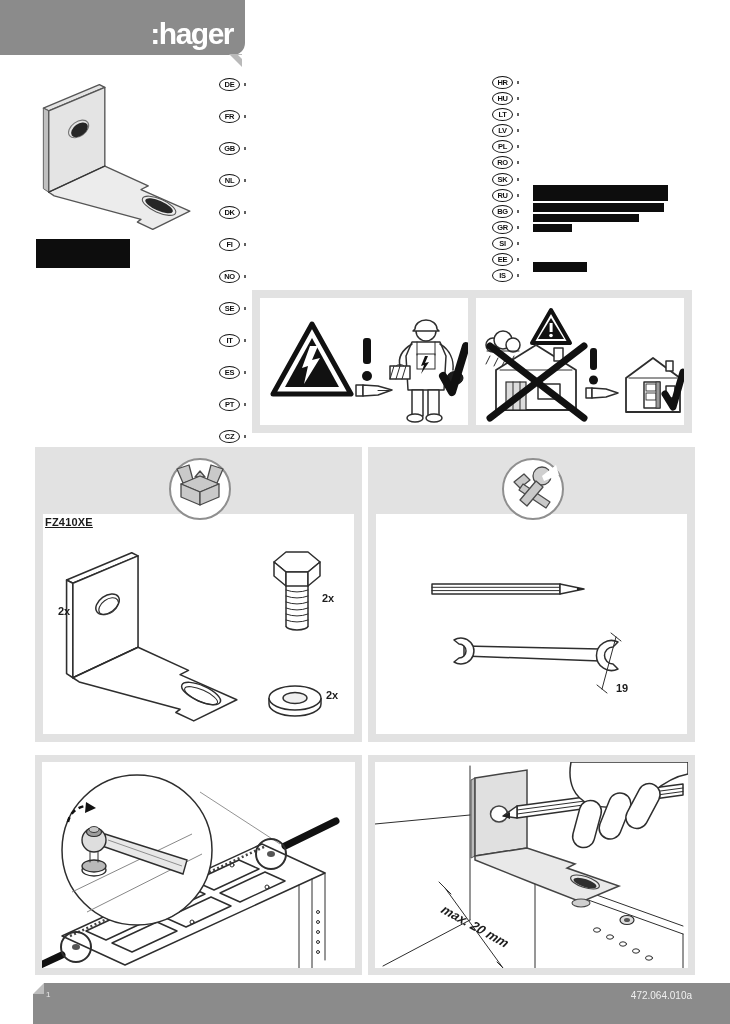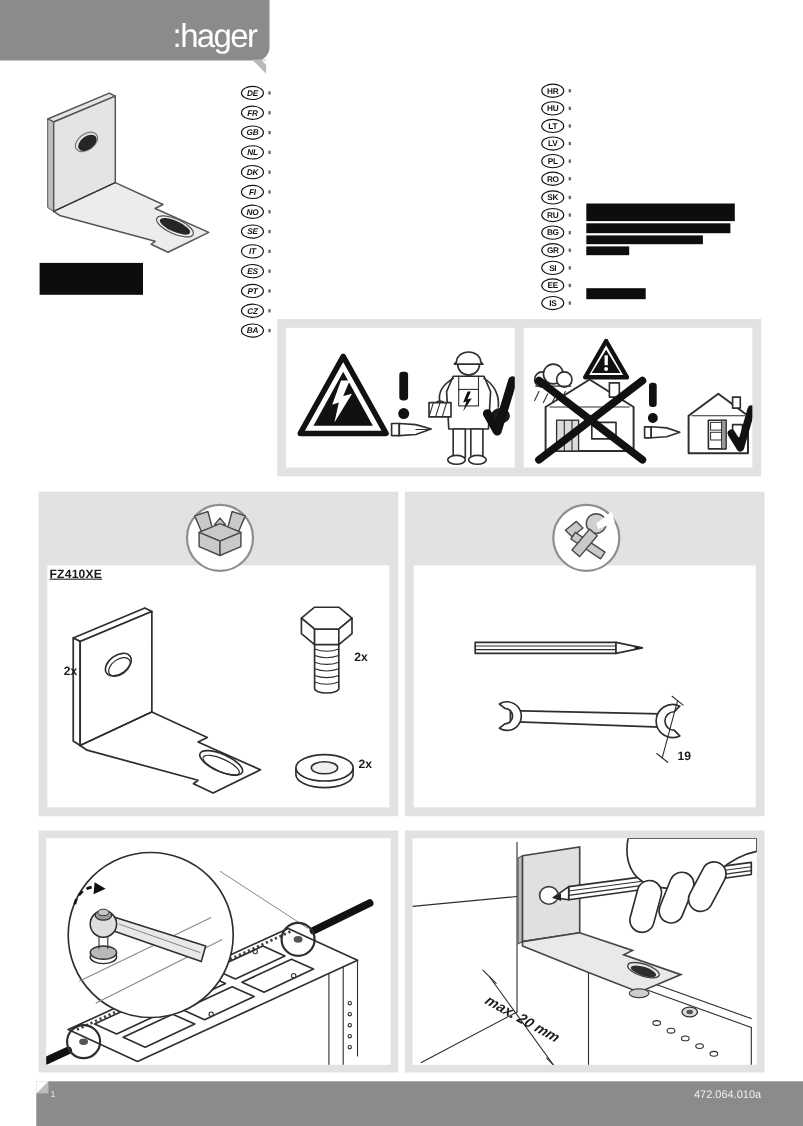--- a/index.html
+++ b/index.html
@@ -6,31 +6,31 @@
   #page{position:relative;width:730px;height:1024px;background:#fff;overflow:hidden;
         font-family:"Liberation Sans",sans-serif;color:#222;}
 
   
   .hdr-bar{position:absolute;left:0;top:0;width:245px;height:55px;background:#8b8b8b;
            border-radius:0 0 12px 0;}
   .hdr-fold-light{position:absolute;left:229px;top:54px;width:0;height:0;
            border-top:13px solid #b9b9b9;border-left:13px solid transparent;}
   .hdr-fold-white{position:absolute;left:238px;top:55px;width:0;height:0;
            border-top:9px solid #fff;border-left:9px solid transparent;}
-  .logo{position:absolute;right:12px;bottom:4px;color:#fff;font-weight:normal;
+  .logo{position:absolute;right:12px;bottom:4px;color:#fff;font-weight:bold;
         font-size:30px;letter-spacing:-1.5px;margin-top:20px;}
   .ftr-bar{position:absolute;left:33px;top:983px;width:697px;height:41px;background:#8b8b8b;}
   .ftr-fold{position:absolute;left:33px;top:983px;width:0;height:0;
         border-bottom:11px solid #bdbdbd;border-left:11px solid #ffffff;}
   .ftr-page{position:absolute;left:46px;top:990px;color:#e8e8e8;font-size:8px;}
   .ftr-ref{position:absolute;right:38px;top:990px;color:#f0f0f0;font-size:10px;}
 
   
   .lang-col{position:absolute;display:flex;flex-direction:column;}
-  .lang-col.left{left:219px;top:78px;gap:5px;font-style:italic;}
+  .lang-col.left{left:219px;top:78px;gap:19px;}
   .lang-col.right{left:492px;top:76px;gap:3.1px;}
   .lang-row{display:flex;align-items:center;height:13px;}
   .pill{width:21px;height:13px;box-sizing:border-box;border:1.4px solid #111;border-radius:50%;
         background:#fff;display:flex;align-items:center;justify-content:center;
         font-size:7.5px;font-weight:bold;color:#111;letter-spacing:-0.3px;}
   .tick{width:2px;height:3px;background:#444;margin-left:4px;opacity:.85;}
 
   
   .txtbar{position:absolute;background:#0d0d0d;}
 

